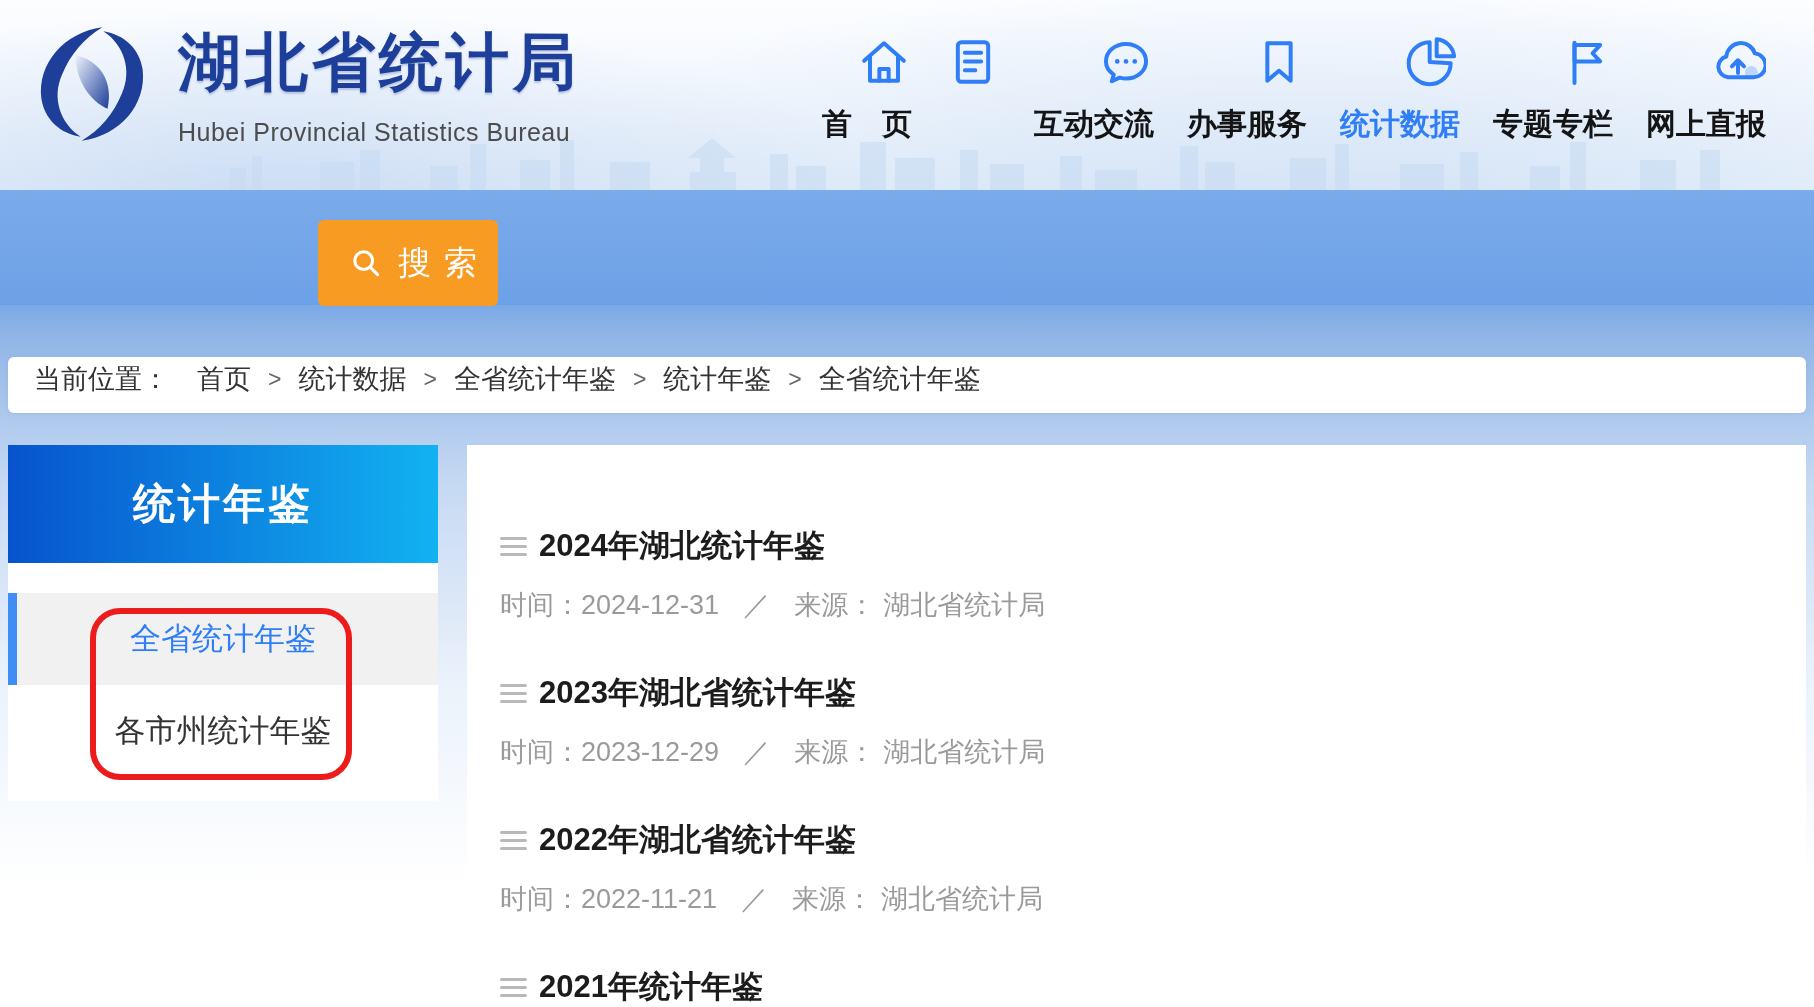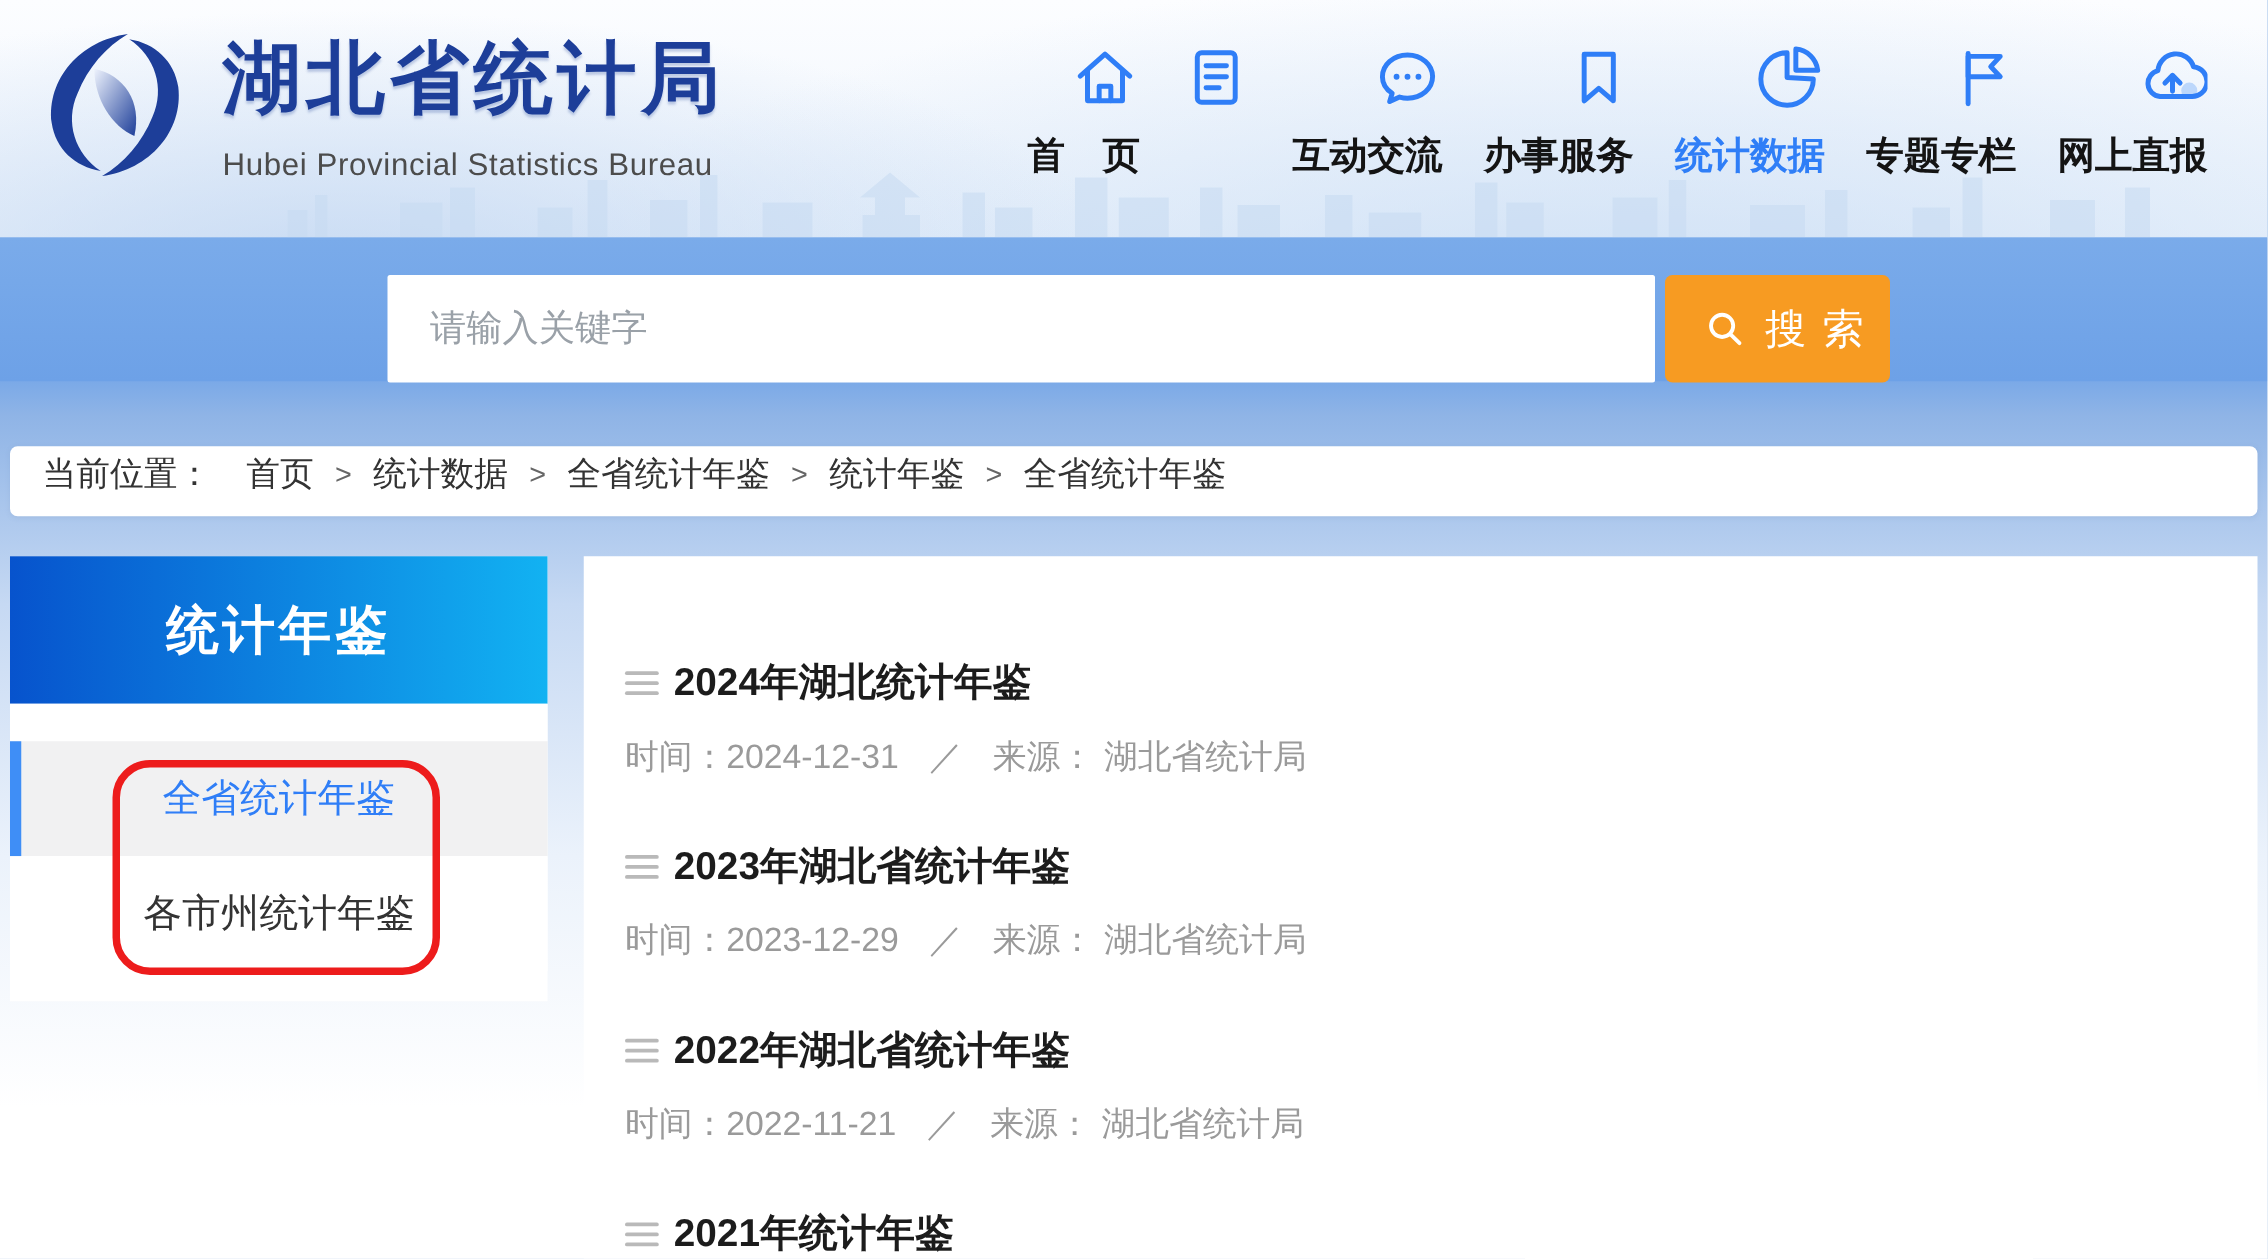--- a/index.html
+++ b/index.html
@@ -36,21 +36,21 @@
   .search-input { width:1014px; height:86px; border:none; background:#fff; font-size:29px;
                   padding:0 34px; color:#333; border-radius:2px; outline:none; }
   .search-input::placeholder { color:#9aa1a8; }
   .search-btn { width:180px; height:86px; margin-left:8px; background:#f79b22; border:none;
                 border-radius:6px; color:#fff; font-size:33px; font-weight:400; display:flex;
                 align-items:center; justify-content:center; gap:15px; cursor:pointer; letter-spacing:2px;padding-left:12px; }
   .search-btn svg { width:34px; height:34px; }
 
   
   .breadcrumb { position:absolute; top:357px; left:8px; width:1798px; height:56px; background:#fff;
-                border-radius:6px; display:flex; align-items:flex-end; padding:16px 26px; font-size:27px;
+                border-radius:6px; display:flex; align-items:flex-start; padding:4px 26px; font-size:27px;
                 color:#333; box-shadow:0 1px 4px rgba(110,140,185,.18); }
   .crumb-label { margin-right:28px; }
   .crumb-items { display:flex; align-items:center; }
   .crumb-link { color:#333; text-decoration:none; cursor:pointer; }
   .crumb-sep { color:#666; margin:0 17px; font-size:23px; }
 
   
   .sidebar { position:absolute; left:8px; top:445px; width:430px; background:#fff; padding-bottom:24px; }
   .side-title { height:118px; background:linear-gradient(90deg,#0753cd,#12b2f2); color:#fff;
                 font-size:42px; font-weight:700; display:flex; align-items:center; justify-content:center;
@@ -198,21 +198,20 @@
               <path fill="none" stroke="#2f7ef7" stroke-width="3.4" stroke-linecap="round" stroke-linejoin="round" d="M24 33.5 V23 M18.8 27.8 L24 22.5 L29.2 27.8"></path>
             </svg>
           </span>
           <span class="nav-label">网上直报</span>
         </div>
       </nav>
   </header>
 
   <div class="search-band">
     <div class="search-row">
-      <input class="search-input" type="text" placeholder="请输入关键字" style="">
       <button class="search-btn">
         <svg viewBox="0 0 44 44" fill="none">
           <circle cx="19" cy="19" r="11.5" stroke="#ffffff" stroke-width="4"></circle>
           <path d="M28 28 L37 37" stroke="#ffffff" stroke-width="4" stroke-linecap="round"></path>
         </svg>
         <span>搜 索</span>
       </button>
     </div>
   </div>
 

